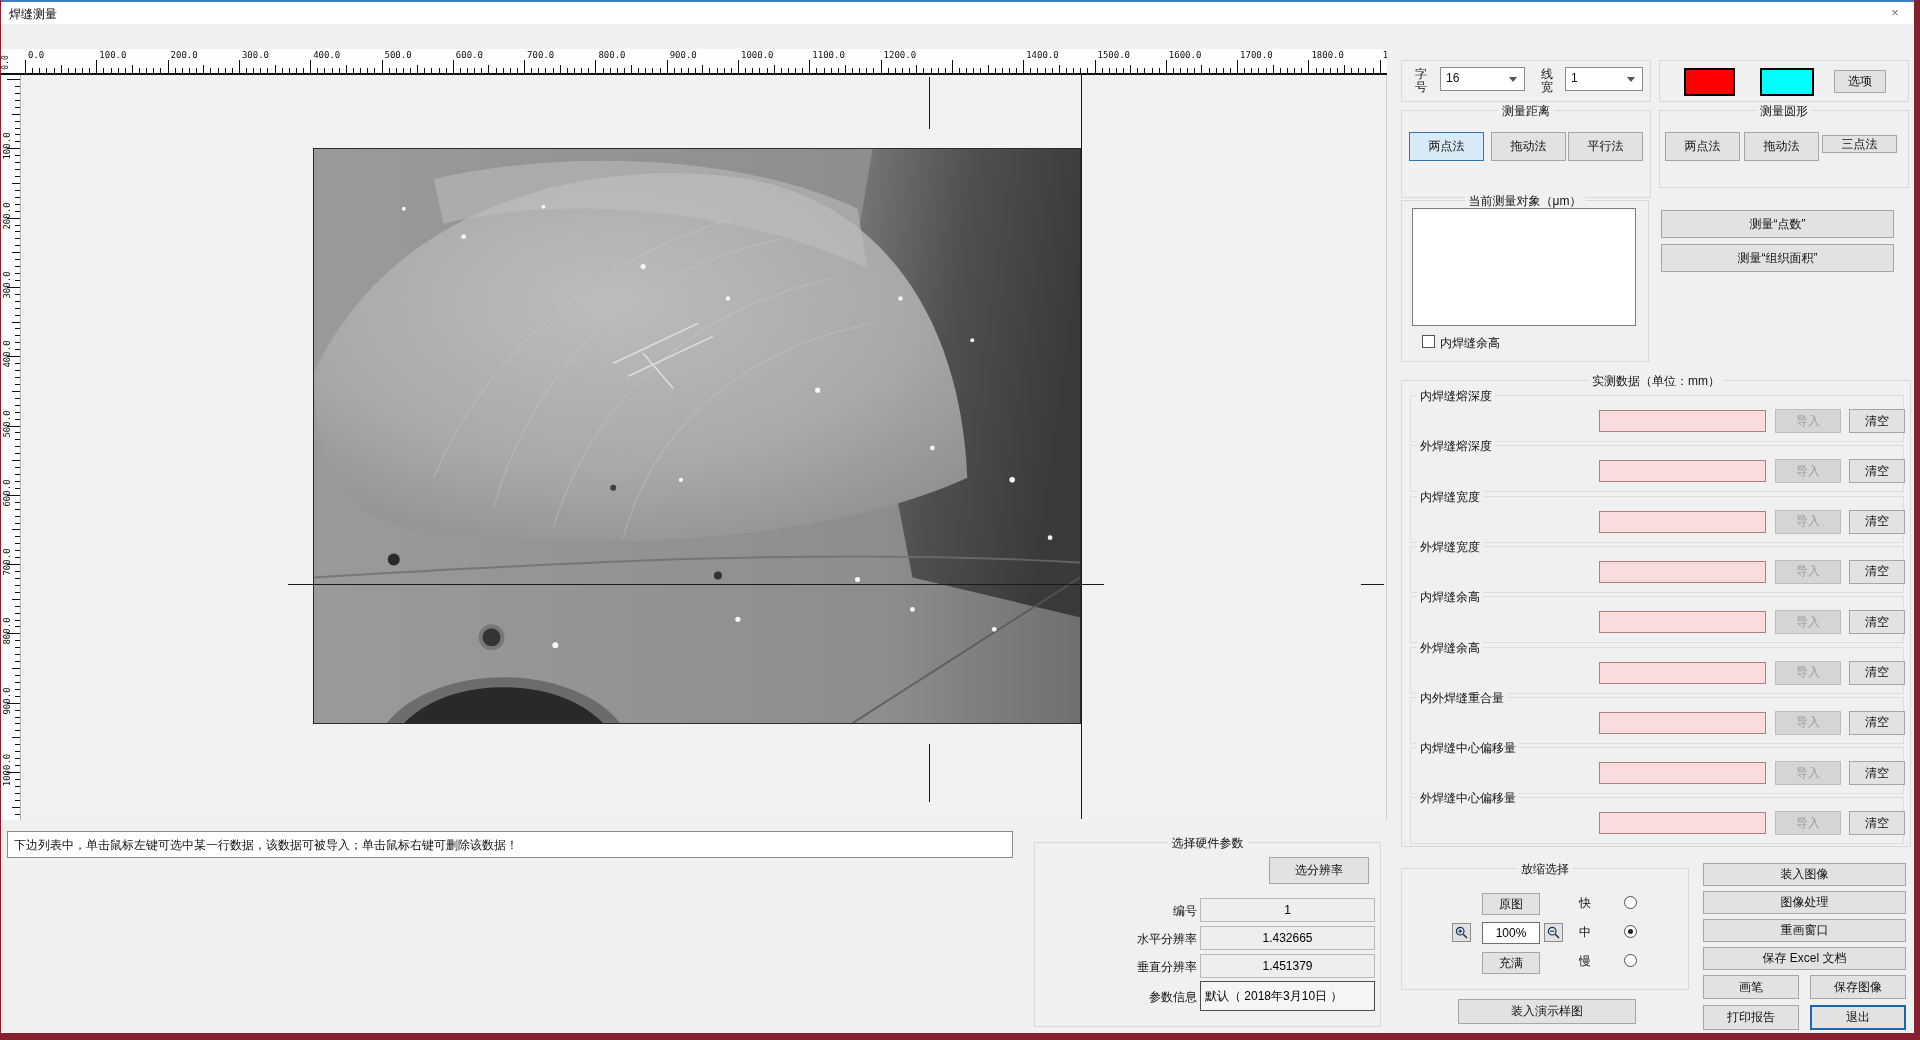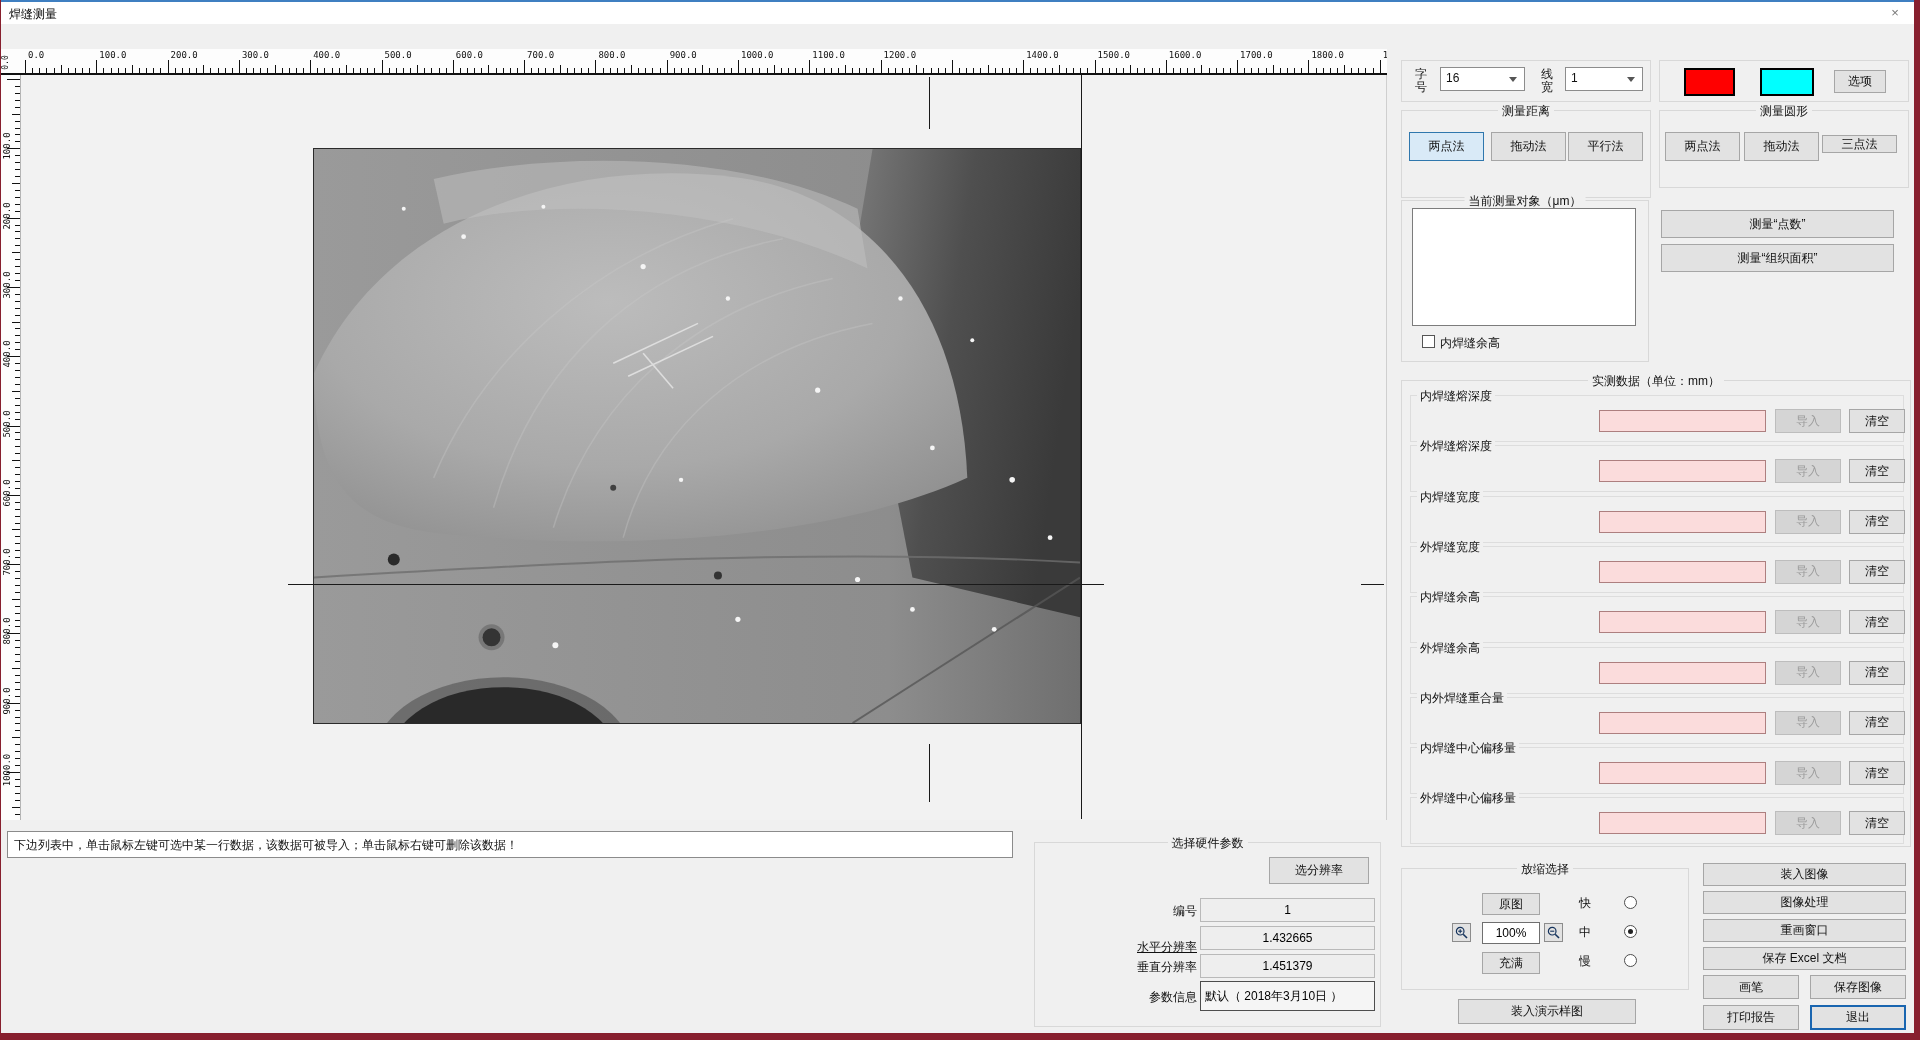--- a/index.html
+++ b/index.html
@@ -607,21 +607,21 @@
             <button class="btn" style="left: 438px; top: 13px; width: 56px; height: 24px;">清空</button>
           </div>
         </div>
   </div>
 
   <div class="group" style="left:1033px; top:840px; width:347px; height:185px;">
     <span class="group-title gt-center">选择硬件参数</span>
     <button class="btn" style="left:234px; top:14px; width:100px; height:27px;">选分辨率</button>
     <span class="hw-label" style="left:72px; top:60px;">编号</span>
     <input class="grayfield" style="left: 165px; top: 55px; width: 175px; height: 24px;" value="1">
-    <span class="hw-label" style="left:72px; top:96px;text-decoration:underline;">水平分辨率</span>
+    <span class="hw-label" style="left:72px; top:88px;">水平分辨率</span>
     <input class="grayfield" style="left: 165px; top: 83px; width: 175px; height: 24px;" value="1.432665">
     <span class="hw-label" style="left:72px; top:116px;">垂直分辨率</span>
     <input class="grayfield" style="left: 165px; top: 111px; width: 175px; height: 24px;" value="1.451379">
     <span class="hw-label" style="left:72px; top:146px;">参数信息</span>
     <input class="grayfield" style="left: 165px; top: 138px; width: 175px; height: 30px; background: rgb(245, 245, 245); border: 1px solid rgb(77, 77, 77); text-align: left; padding-left: 4px;" value="默认（ 2018年3月10日 ）">
   </div>
 
   <div class="group" style="left:1400px; top:866px; width:288px; height:122px;">
     <span class="group-title gt-center">放缩选择</span>
     <button class="btn" style="left:80px; top:24px; width:58px; height:22px;">原图</button>

